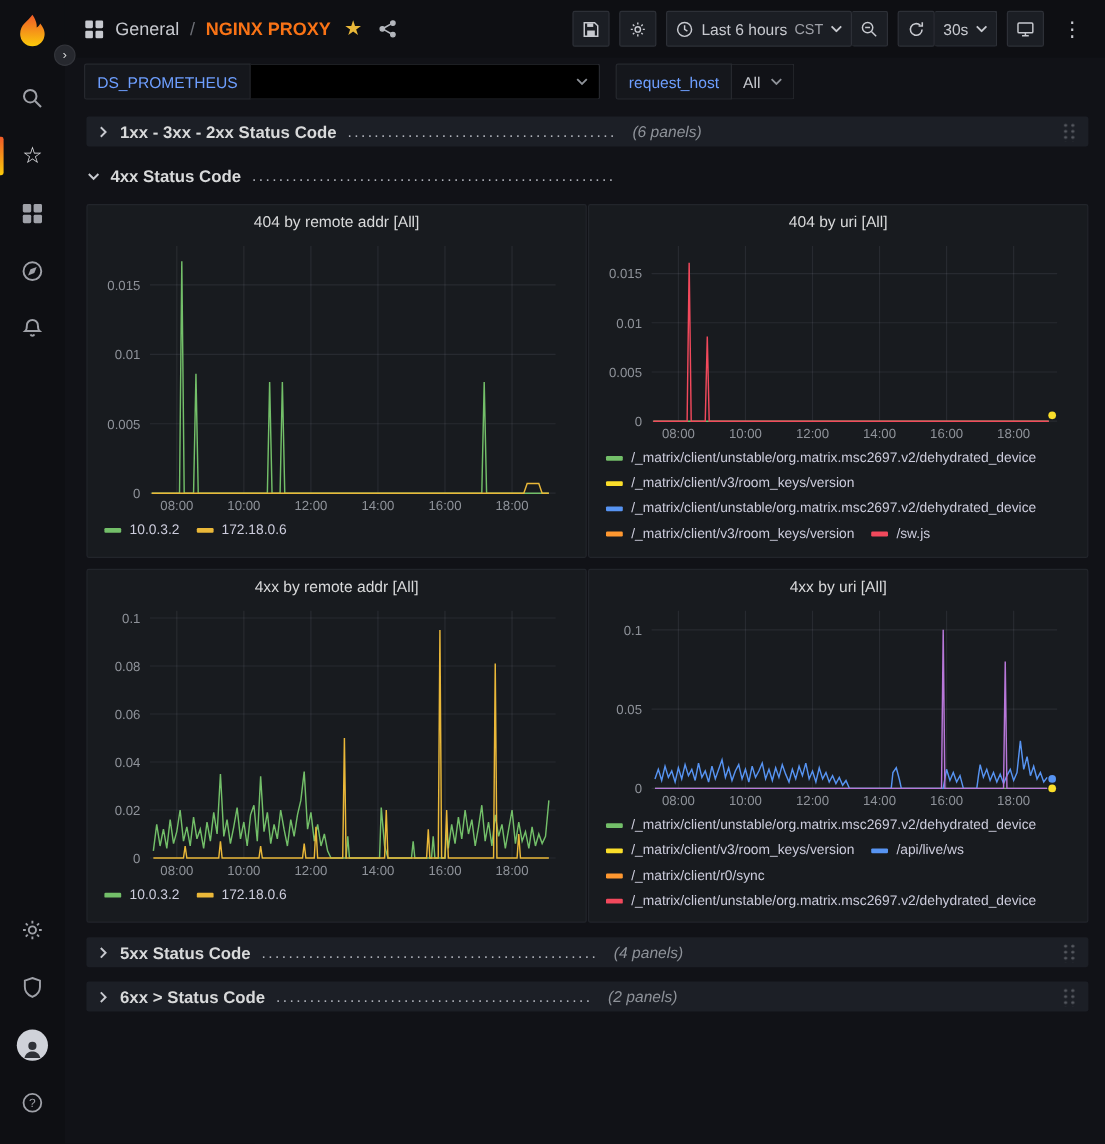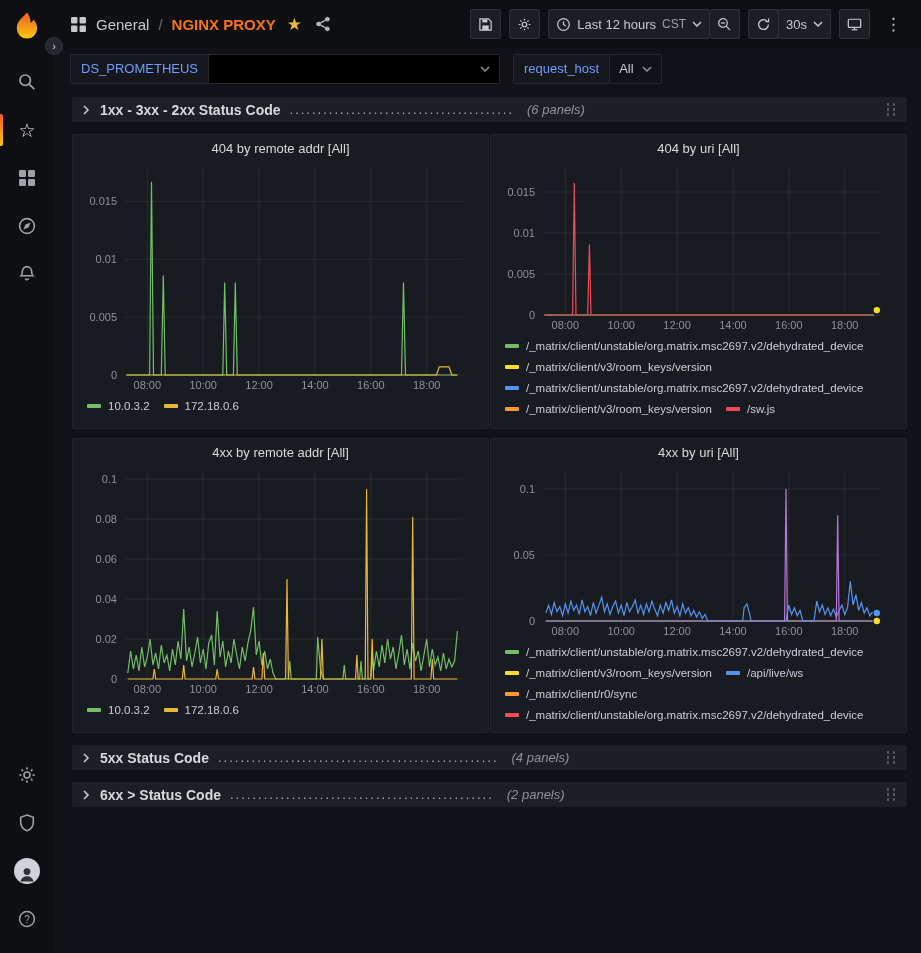--- a/index.html
+++ b/index.html
@@ -43,21 +43,21 @@
   .tbtn { height:30px; min-width:30px; padding:0 7px; border:1px solid #2d3037; background:#1b1e24;
     border-radius:2px; color:#c7c9cf; display:flex; align-items:center; justify-content:center; gap:6px;
     font-size:13px; cursor:pointer; white-space:nowrap; }
   .tbtn svg { width:15px; height:15px; }
   .tbtn.plain { border:none; background:transparent; font-size:17px; color:#c7c9cf; }
   .tz { color:#9fa1a8; font-size:12px; }
   .caret { display:flex; }
   .caret svg { width:10px; height:6px; }
 
   
-  .submenu { height:41px; display:flex; align-items:center; gap:0; padding:5px 16px; }
+  .submenu { height:41px; display:flex; align-items:flex-start; gap:0; padding:5px 16px; }
   .var-label { height:30px; display:flex; align-items:center; padding:0 10px; border:1px solid #26282e;
     background:#15171c; color:#6E9FFF; font-size:13px; font-weight:500; cursor:pointer; border-radius:2px 0 0 2px; }
   .var-value { height:30px; display:flex; align-items:center; justify-content:flex-end; padding:0 9px;
     border:1px solid #26282e; border-left:0; background:#111217; color:#c7c9cf; font-size:13px; gap:8px;
     cursor:pointer; border-radius:0 2px 2px 0; }
   .var-value.redacted { width:291px; background:#000000; }
   .var-value .caret { color:#8e9299; }
   .var-gap { width:13px; }
 
   
@@ -206,21 +206,21 @@
             <path d="M10 2.2v2.3M10 15.5v2.3M2.2 10h2.3M15.5 10h2.3M4.5 4.5l1.6 1.6M13.9 13.9l1.6 1.6M15.5 4.5l-1.6 1.6M6.1 13.9l-1.6 1.6"></path>
           </svg>
         </button>
 
         <div class="tgroup">
           <button class="tbtn">
             <svg viewBox="0 0 16 16" fill="none" stroke="currentColor" stroke-width="1.3">
               <circle cx="8" cy="8" r="6.2"></circle>
                 <path d="M8 4.4V8l2.5 1.6"></path>
             </svg>
-            <span>Last 12 hours</span>
+            <span>Last 6 hours</span>
             <span class="tz">CST</span>
             <span class="caret">
               <svg viewBox="0 0 10 6" fill="none" stroke="currentColor" stroke-width="1.5">
                   <polyline points="1,1 5,5 9,1"></polyline>
                 </svg>
             </span>
           </button>
           <button class="tbtn">
             <svg viewBox="0 0 16 16" fill="none" stroke="currentColor" stroke-width="1.3">
               <circle cx="6.4" cy="6.4" r="4.6"></circle>
@@ -289,20 +289,29 @@
           <svg viewBox="0 0 10 10" fill="none" stroke="currentColor" stroke-width="1.6">
               <polyline points="3,1 7,5 3,9"></polyline>
             </svg>
         </span>
         <span class="row-title">1xx - 3xx - 2xx Status Code</span>
         <span class="row-dots">........................................</span>
         <span class="row-count">(6 panels)</span>
         <span class="row-drag"></span>
       </div>
 
+      <div class="row-header">
+        <span class="row-chev">
+          <svg viewBox="0 0 10 10" fill="none" stroke="currentColor" stroke-width="1.6">
+              <polyline points="1,3 5,7 9,3"></polyline>
+            </svg>
+        </span>
+        <span class="row-title">4xx Status Code</span>
+        <span class="row-dots">......................................................</span>
+      </div>
 
       <div class="panel-grid">
           <section class="panel">
             <div class="panel-title">404 by remote addr [All]</div>
             <div class="chart">
               <svg width="396" height="232">
                 <line x1="44" x2="382" y1="213" y2="213" stroke="rgba(204,204,220,0.09)"></line>
                 <text x="36" y="217" text-anchor="end">0</text>
                 <line x1="44" x2="382" y1="155.13483146067415" y2="155.13483146067415" stroke="rgba(204,204,220,0.09)"></line>
                 <text x="36" y="159.13483146067415" text-anchor="end">0.005</text>

